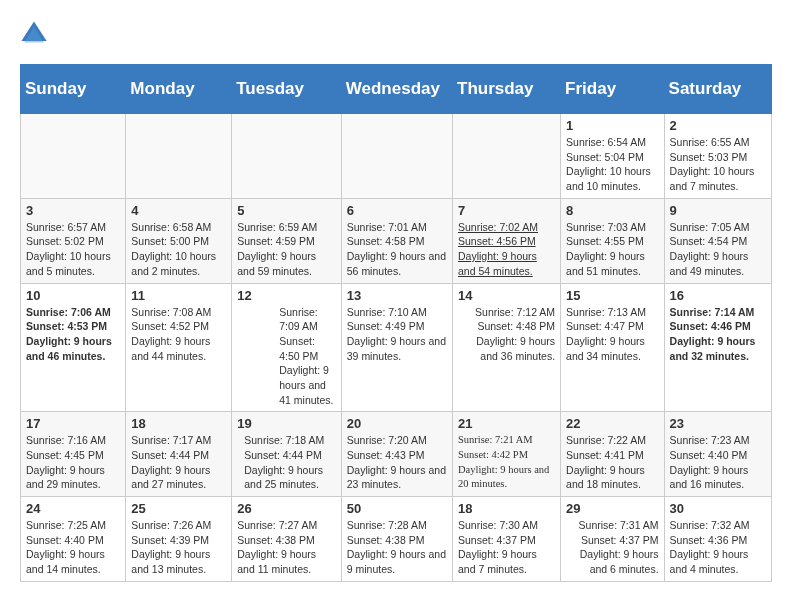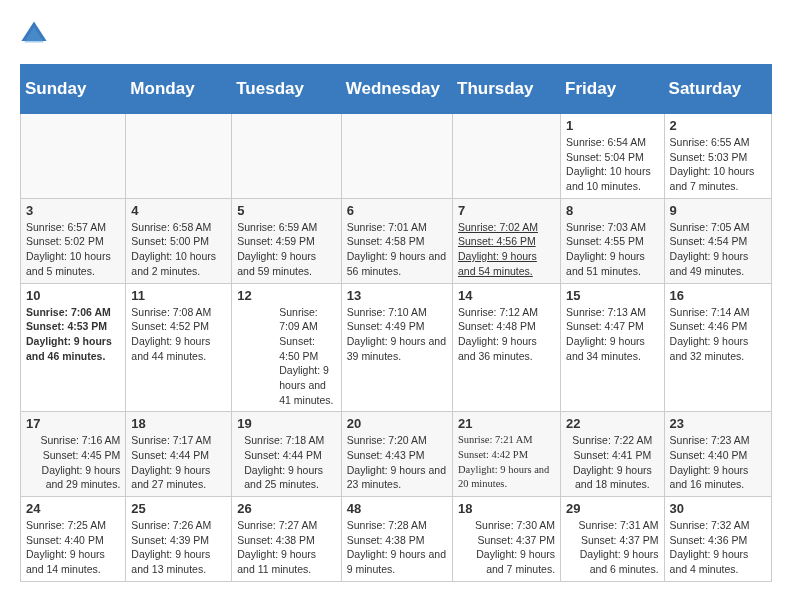--- a/index.html
+++ b/index.html
@@ -200,41 +200,41 @@
 Daylight: 9 hours and 41 minutes.</div>
         </td>
         <td>
           <div class="day-num">13</div>
           <div class="day-info" style="white-space: pre-line;">Sunrise: 7:10 AM
 Sunset: 4:49 PM
 Daylight: 9 hours and 39 minutes.</div>
         </td>
         <td>
           <div class="day-num">14</div>
-          <div class="day-info" style="white-space: pre-line;">Sunrise: 7:12 AM
+          <div class="day-info" style="white-space: pre-line; text-align: right;">Sunrise: 7:12 AM
 Sunset: 4:48 PM
 Daylight: 9 hours and 36 minutes.</div>
         </td>
         <td>
           <div class="day-num">15</div>
           <div class="day-info" style="white-space: pre-line;">Sunrise: 7:13 AM
 Sunset: 4:47 PM
 Daylight: 9 hours and 34 minutes.</div>
         </td>
         <td>
           <div class="day-num">16</div>
-          <div class="day-info" style="white-space: pre-line;">Sunrise: 7:14 AM
+          <div class="day-info" style="white-space: pre-line; font-weight: bold;">Sunrise: 7:14 AM
 Sunset: 4:46 PM
 Daylight: 9 hours and 32 minutes.</div>
         </td>
       </tr>
       <tr>
         <td class="shaded">
           <div class="day-num">17</div>
-          <div class="day-info" style="white-space: pre-line; text-align: right;">Sunrise: 7:16 AM
+          <div class="day-info" style="white-space: pre-line;">Sunrise: 7:16 AM
 Sunset: 4:45 PM
 Daylight: 9 hours and 29 minutes.</div>
         </td>
         <td class="shaded">
           <div class="day-num">18</div>
           <div class="day-info" style="white-space: pre-line;">Sunrise: 7:17 AM
 Sunset: 4:44 PM
 Daylight: 9 hours and 27 minutes.</div>
         </td>
         <td class="shaded">
@@ -250,21 +250,21 @@
 Daylight: 9 hours and 23 minutes.</div>
         </td>
         <td class="shaded">
           <div class="day-num">21</div>
           <div class="day-info" style="white-space: pre-line; font-family: Liberation Serif, serif;">Sunrise: 7:21 AM
 Sunset: 4:42 PM
 Daylight: 9 hours and 20 minutes.</div>
         </td>
         <td class="shaded">
           <div class="day-num">22</div>
-          <div class="day-info" style="white-space: pre-line; text-align: center;">Sunrise: 7:22 AM
+          <div class="day-info" style="white-space: pre-line;">Sunrise: 7:22 AM
 Sunset: 4:41 PM
 Daylight: 9 hours and 18 minutes.</div>
         </td>
         <td class="shaded">
           <div class="day-num">23</div>
           <div class="day-info" style="white-space: pre-line;">Sunrise: 7:23 AM
 Sunset: 4:40 PM
 Daylight: 9 hours and 16 minutes.</div>
         </td>
       </tr>
@@ -281,28 +281,28 @@
 Sunset: 4:39 PM
 Daylight: 9 hours and 13 minutes.</div>
         </td>
         <td>
           <div class="day-num">26</div>
           <div class="day-info" style="white-space: pre-line;">Sunrise: 7:27 AM
 Sunset: 4:38 PM
 Daylight: 9 hours and 11 minutes.</div>
         </td>
         <td>
-          <div class="day-num">48</div>
+          <div class="day-num">50</div>
           <div class="day-info" style="white-space: pre-line;">Sunrise: 7:28 AM
 Sunset: 4:38 PM
 Daylight: 9 hours and 9 minutes.</div>
         </td>
         <td>
           <div class="day-num">18</div>
-          <div class="day-info" style="white-space: pre-line; text-align: right;">Sunrise: 7:30 AM
+          <div class="day-info" style="white-space: pre-line;">Sunrise: 7:30 AM
 Sunset: 4:37 PM
 Daylight: 9 hours and 7 minutes.</div>
         </td>
         <td>
           <div class="day-num">29</div>
           <div class="day-info" style="white-space: pre-line; text-align: right;">Sunrise: 7:31 AM
 Sunset: 4:37 PM
 Daylight: 9 hours and 6 minutes.</div>
         </td>
         <td>

